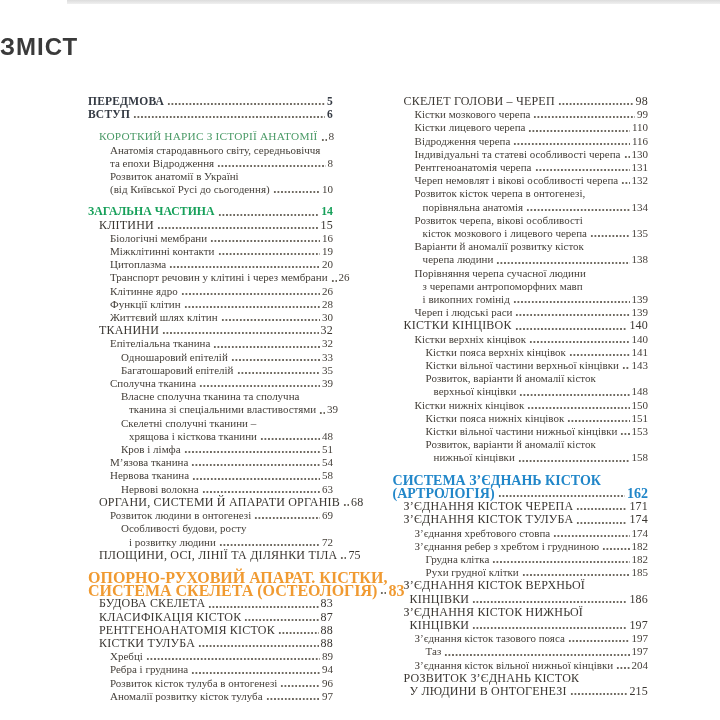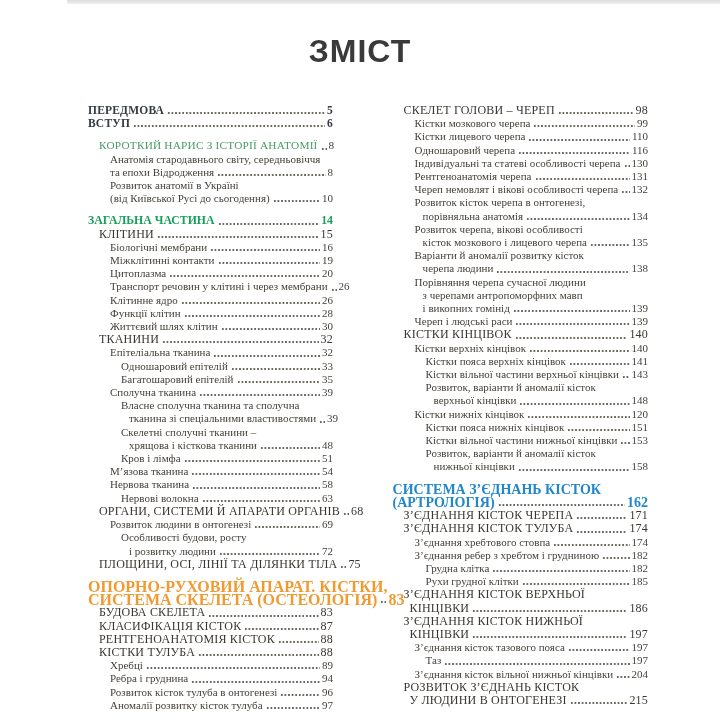--- a/index.html
+++ b/index.html
@@ -6,23 +6,23 @@
   body{
     width:720px;height:720px;background:#ffffff;
     font-family:"Liberation Serif",serif;
     overflow:hidden;position:relative;
   }
   .page-top-edge{
     position:absolute;top:0;left:67px;right:0;height:4px;
     background:linear-gradient(#dcdcdc,#f0f0f0);
   }
   .page-title{
-    margin-top:33px;text-align:center;
+    margin-top:33px;text-align:left;
     font-family:"Liberation Sans",sans-serif;
-    font-size:32px;font-weight:bold;letter-spacing:1px;
+    font-size:24px;font-weight:bold;letter-spacing:1px;
     color:#3a3a3a;
   }
   .columns{display:flex;margin:34px 72px 0 88px;gap:20px;}
   .col{display:flex;flex-direction:column;}
   .col-left{width:245px;}
   .col-gap{width:25px;}
   .col-right{width:290px;}
 
   .row{
     display:flex;align-items:flex-end;
@@ -286,21 +286,21 @@
           <span class="t">Кістки мозкового черепа</span>
           <span class="leader"></span>
           <span class="n">99</span>
         </div>
         <div class="row lvl-2 style-plain">
           <span class="t">Кістки лицевого черепа</span>
           <span class="leader"></span>
           <span class="n">110</span>
         </div>
         <div class="row lvl-2 style-plain">
-          <span class="t">Одношаровий черепа</span>
+          <span class="t">Відродження черепа</span>
           <span class="leader"></span>
           <span class="n">116</span>
         </div>
         <div class="row lvl-2 style-plain">
           <span class="t">Індивідуальні та статеві особливості черепа</span>
           <span class="leader"></span>
           <span class="n">130</span>
         </div>
         <div class="row lvl-2 style-plain">
           <span class="t">Рентгеноанатомія черепа</span>
@@ -376,21 +376,21 @@
           <span class="t">Розвиток, варіанти й аномалії кісток</span>
         </div>
         <div class="row lvl-3 style-plain cont">
           <span class="t">верхньої кінцівки</span>
           <span class="leader"></span>
           <span class="n">148</span>
         </div>
         <div class="row lvl-2 style-plain">
           <span class="t">Кістки нижніх кінцівок</span>
           <span class="leader"></span>
-          <span class="n">120</span>
+          <span class="n">150</span>
         </div>
         <div class="row lvl-3 style-plain">
           <span class="t">Кістки пояса нижніх кінцівок</span>
           <span class="leader"></span>
           <span class="n">151</span>
         </div>
         <div class="row lvl-3 style-plain">
           <span class="t">Кістки вільної частини нижньої кінцівки</span>
           <span class="leader"></span>
           <span class="n">153</span>

